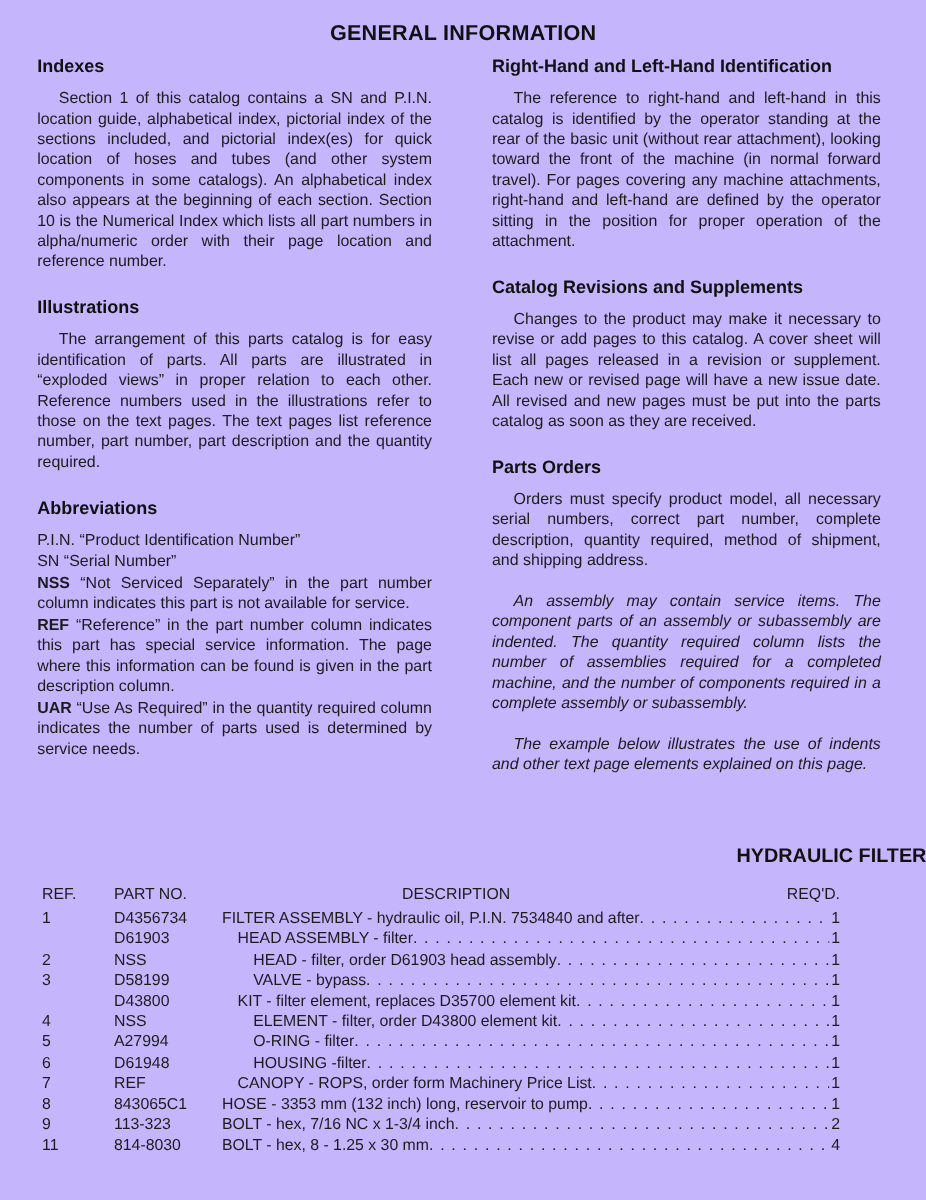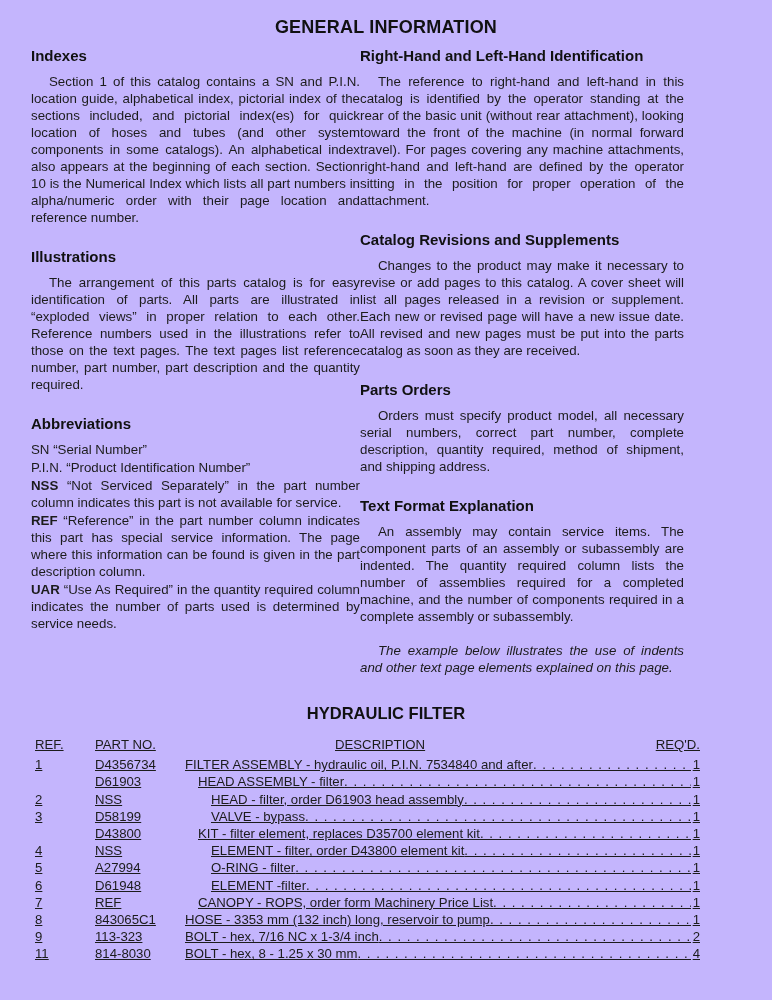--- a/index.html
+++ b/index.html
@@ -14,21 +14,21 @@
   .page-title {
     position:absolute; top:17px; left:0; right:0;
     margin:0; text-align:center;
     font-size:18px; font-weight:bold; letter-spacing:.2px;
     color:#111;
   }
   .columns {
     position:absolute; top:47px; left:31px;
     display:flex;
   }
-  .col-left  { width:329px; }
+  .col-left  { width:329px; margin-right:50px; }
   .col-right { width:324px; }
   .sec-heading {
     margin:22px 0 9px 0;
     font-size:15px; font-weight:bold; color:#111;
   }
   .col-left > .sec-heading:first-child,
   .col-right > .sec-heading:first-child { margin-top:0; }
   .body-para {
     margin:0;
     font-size:13.3px; line-height:17px;
@@ -39,27 +39,27 @@
   .abbr-para {
     margin:0 0 1px 0;
     font-size:13.3px; line-height:17px;
     text-align:justify; text-indent:0;
     color:#1c1c1c;
   }
   .abbr-term.bold { font-weight:bold; }
   
   .parts-table { position:absolute; top:704px; left:0; right:0; }
   .table-title {
-    margin:0 0 13px 0; text-align:center;
+    margin:0 0 13px 0; text-align:right;
     font-size:16.5px; font-weight:bold; color:#111;
   }
   .t-head, .t-row {
     display:flex; align-items:baseline;
     padding-left:35px; padding-right:72px;
-    font-size:13.2px; line-height:17.2px; color:#1c1c1c;text-decoration:underline;
+    font-size:13.2px; line-height:17.2px; color:#1c1c1c;
   }
   .t-head { margin-bottom:3px; }
   .t-ref  { width:60px; flex:0 0 auto; }
   .t-part { width:90px; flex:0 0 auto; }
   .t-desc { flex:1 1 auto; display:flex; align-items:flex-end; min-width:0; }
   .th-desc-wrap { flex:1 1 auto; display:flex; justify-content:space-between; padding-left:150px;gap:12px; }
   .d-text { white-space:nowrap; flex:0 0 auto; }
   .dots { flex:1 1 auto; overflow:hidden; white-space:nowrap; min-width:8px; }
   .dots::after {
     content: ". . . . . . . . . . . . . . . . . . . . . . . . . . . . . . . . . . . . . . . . . . . . . . . . . . . . . . . . . . . . . . . . . . . . . . . . . . . . . . . . . . . . . . . . . . . . . . . . . . . .";
@@ -77,34 +77,33 @@
 
   <h1 class="page-title">GENERAL INFORMATION</h1>
 
   <div class="columns">
     <div class="col-left" id="col-left">
         <h2 class="sec-heading">Indexes</h2>
         <p class="body-para">Section 1 of this catalog contains a SN and P.I.N. location guide, alphabetical index, pictorial index of the sections included, and pictorial index(es) for quick location of hoses and tubes (and other system components in some catalogs). An alphabetical index also appears at the beginning of each section. Section 10 is the Numerical Index which lists all part numbers in alpha/numeric order with their page location and reference number.</p>
         <h2 class="sec-heading">Illustrations</h2>
         <p class="body-para">The arrangement of this parts catalog is for easy identification of parts. All parts are illustrated in “exploded views” in proper relation to each other. Reference numbers used in the illustrations refer to those on the text pages. The text pages list reference number, part number, part description and the quantity required.</p>
         <h2 class="sec-heading">Abbreviations</h2>
+        <p class="abbr-para"><span class="abbr-term">P.I.N.</span> “Product Identification Number”</p>
         <p class="abbr-para"><span class="abbr-term">SN</span> “Serial Number”</p>
-        <p class="abbr-para"><span class="abbr-term">P.I.N.</span> “Product Identification Number”</p>
         <p class="abbr-para"><span class="abbr-term bold">NSS</span> “Not Serviced Separately” in the part number column indicates this part is not available for service.</p>
         <p class="abbr-para"><span class="abbr-term bold">REF</span> “Reference” in the part number column indicates this part has special service information. The page where this information can be found is given in the part description column.</p>
         <p class="abbr-para"><span class="abbr-term bold">UAR</span> “Use As Required” in the quantity required column indicates the number of parts used is determined by service needs.</p>
       </div>
     <div class="col-right" id="col-right">
         <h2 class="sec-heading">Right-Hand and Left-Hand Identification</h2>
         <p class="body-para">The reference to right-hand and left-hand in this catalog is identified by the operator standing at the rear of the basic unit (without rear attachment), looking toward the front of the machine (in normal forward travel). For pages covering any machine attachments, right-hand and left-hand are defined by the operator sitting in the position for proper operation of the attachment.</p>
         <h2 class="sec-heading">Catalog Revisions and Supplements</h2>
         <p class="body-para">Changes to the product may make it necessary to revise or add pages to this catalog. A cover sheet will list all pages released in a revision or supplement. Each new or revised page will have a new issue date. All revised and new pages must be put into the parts catalog as soon as they are received.</p>
         <h2 class="sec-heading">Parts Orders</h2>
         <p class="body-para">Orders must specify product model, all necessary serial numbers, correct part number, complete description, quantity required, method of shipment, and shipping address.</p>
-        <h2 class="sec-heading">Text Format Explanation</h2>
         <p class="body-para">An assembly may contain service items. The component parts of an assembly or subassembly are indented. The quantity required column lists the number of assemblies required for a completed machine, and the number of components required in a complete assembly or subassembly.</p>
         <p class="body-para">The example below illustrates the use of indents and other text page elements explained on this page.</p>
       </div>
   </div>
 
   <div class="parts-table">
     <h2 class="table-title">HYDRAULIC FILTER</h2>
     <div class="t-head">
       <span class="t-ref">REF.</span>
       <span class="t-part">PART NO.</span>
@@ -174,21 +173,21 @@
           <span class="t-desc ind-2">
             <span class="d-text">O-RING - filter</span>
             <span class="dots"></span>
             <span class="d-qty">1</span>
           </span>
         </div>
         <div class="t-row">
           <span class="t-ref">6</span>
           <span class="t-part">D61948</span>
           <span class="t-desc ind-2">
-            <span class="d-text">ELEMENT -filter</span>
+            <span class="d-text">HOUSING -filter</span>
             <span class="dots"></span>
             <span class="d-qty">1</span>
           </span>
         </div>
         <div class="t-row">
           <span class="t-ref">7</span>
           <span class="t-part">REF</span>
           <span class="t-desc ind-1">
             <span class="d-text">CANOPY - ROPS, order form Machinery Price List</span>
             <span class="dots"></span>

